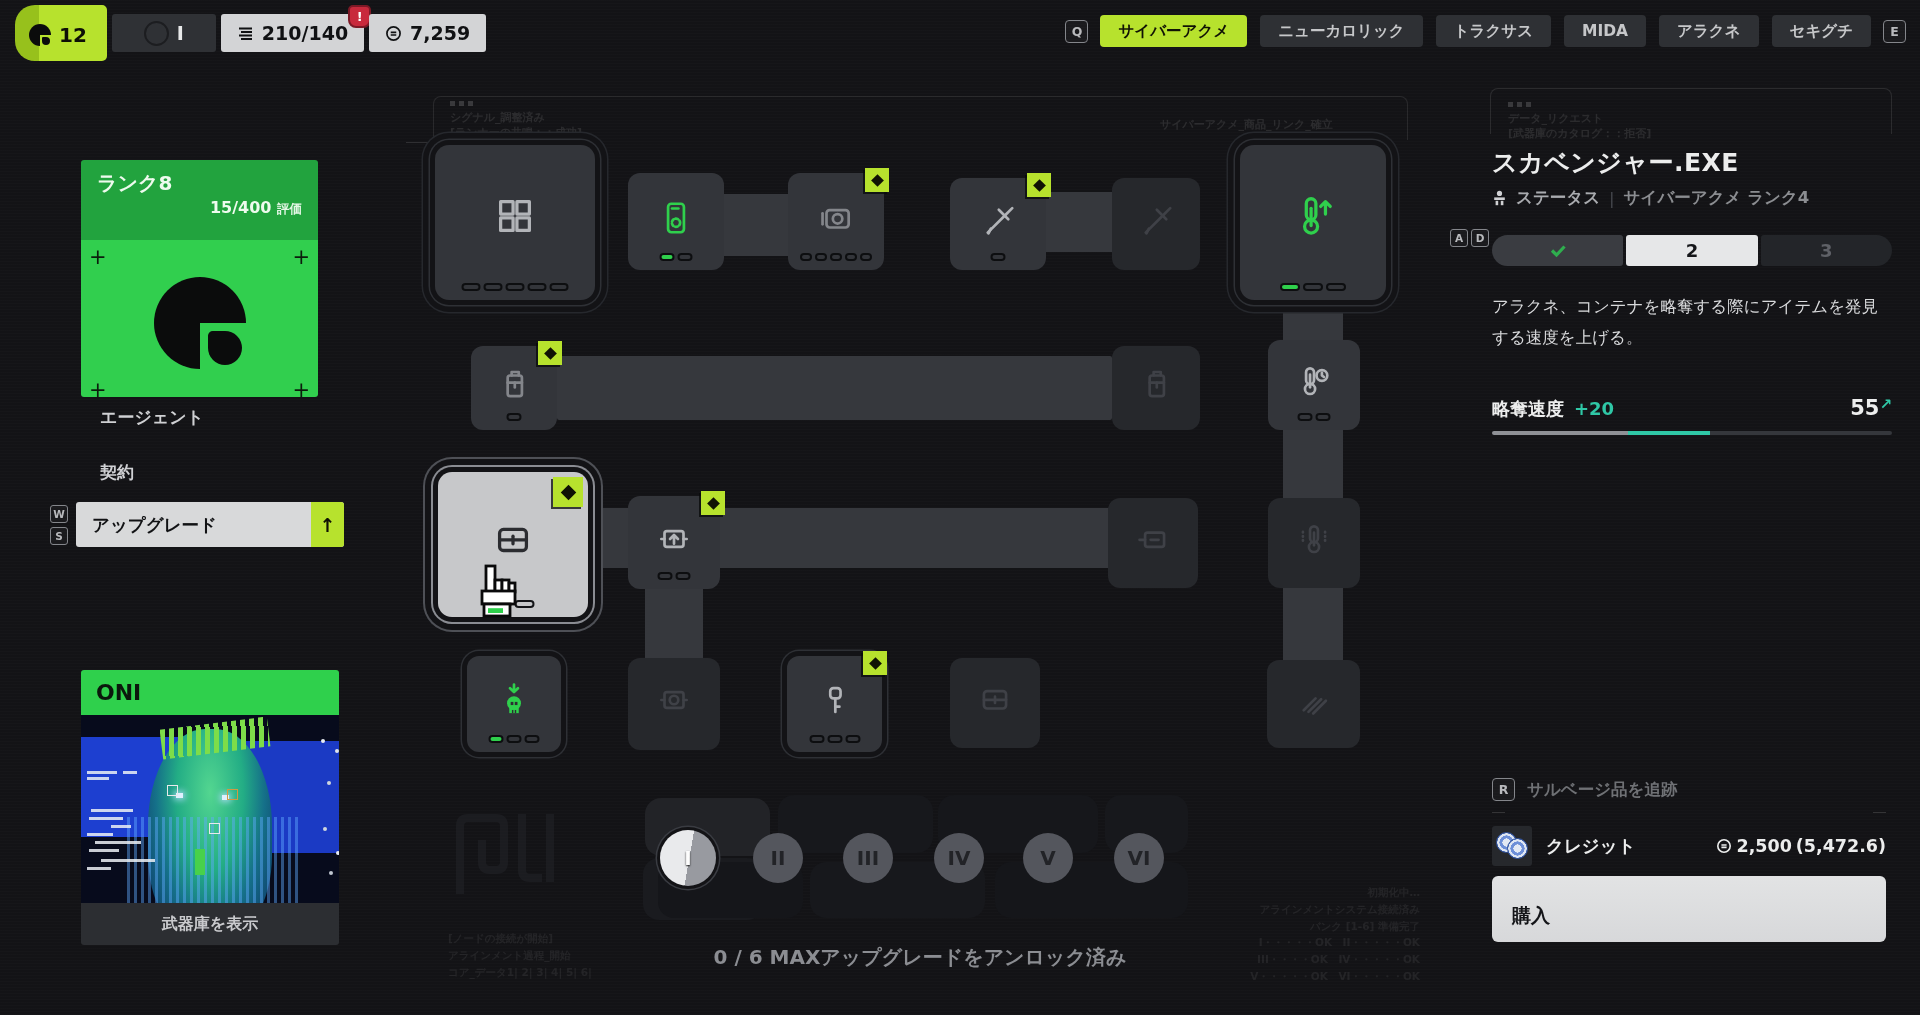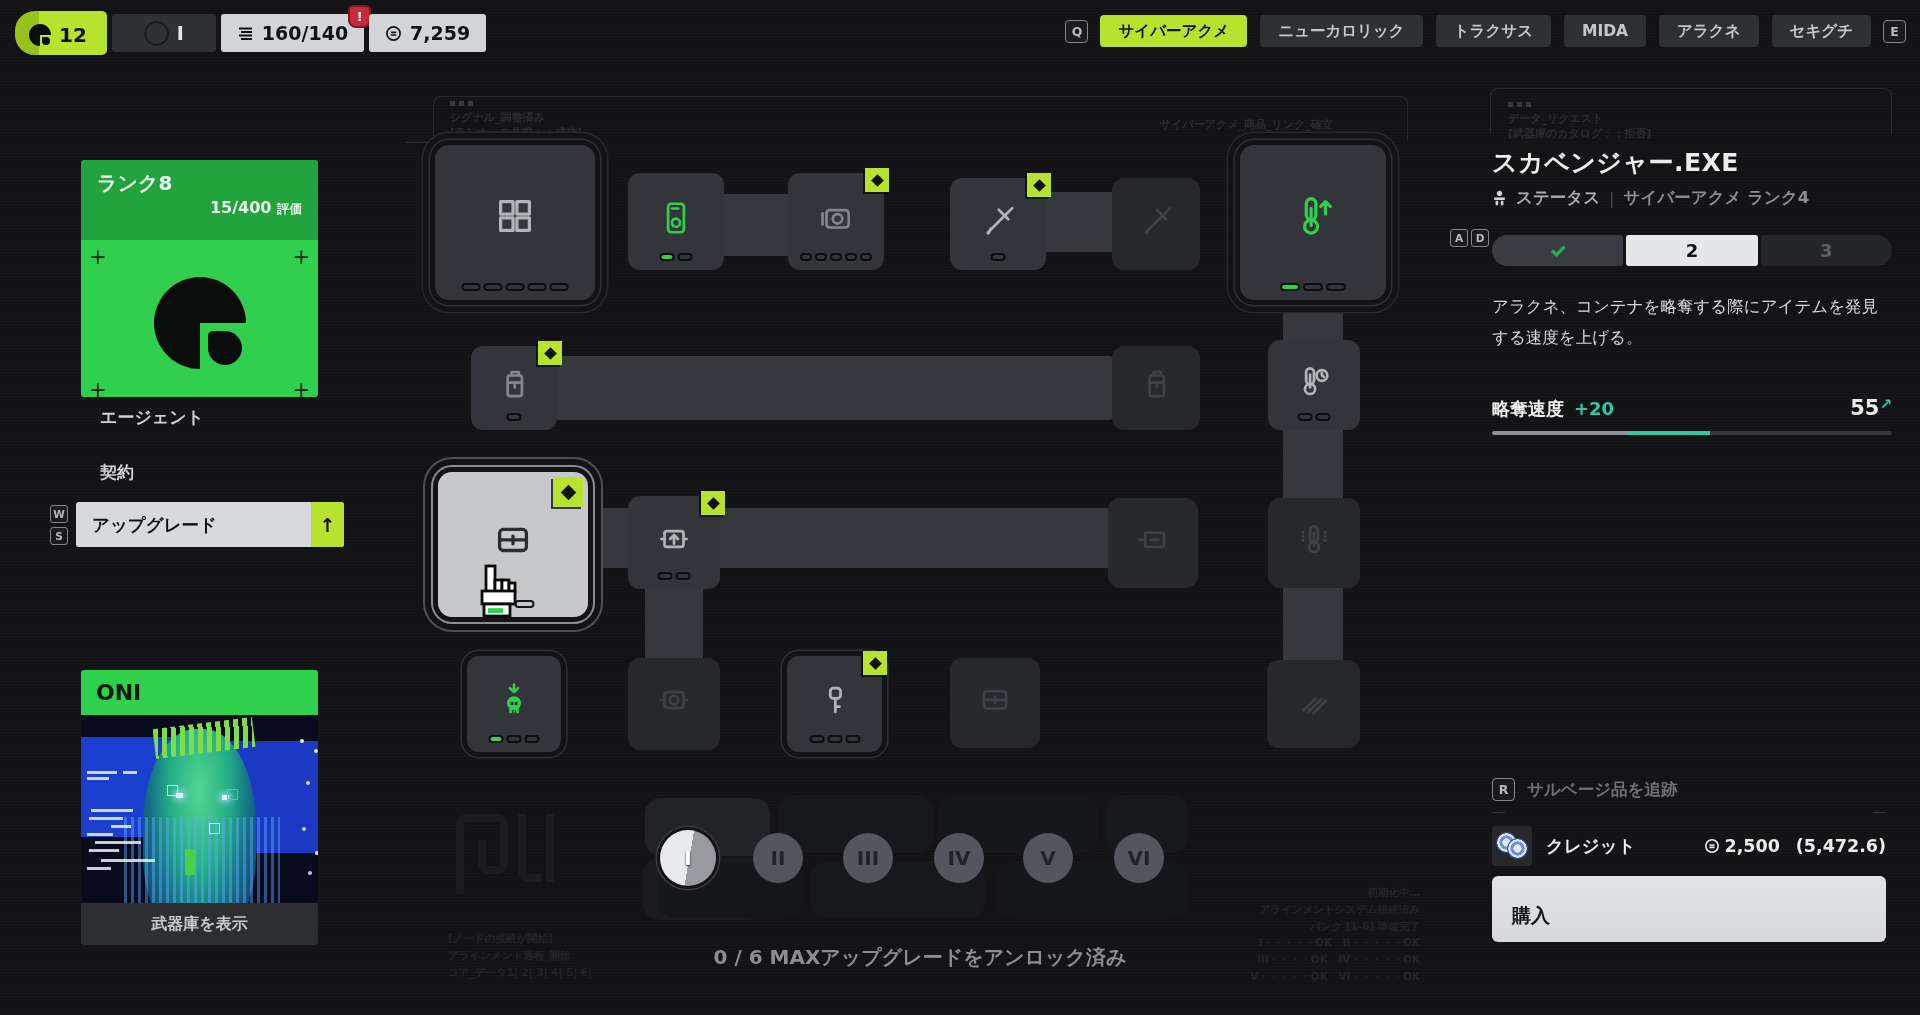--- a/index.html
+++ b/index.html
@@ -8,21 +8,21 @@
     position:relative;width:1920px;height:1015px;overflow:hidden;
     background:#131316;
     background-image:repeating-linear-gradient(0deg,rgba(255,255,255,0.013) 0 1px,transparent 1px 3px);
     font-family:"DejaVu Sans","Liberation Sans",sans-serif;
     color:#e6e7e9;
   }
   
   .topbar{position:absolute;left:0;top:0;width:100%;height:62px;}
   .tb-left{position:absolute;left:15px;top:14px;display:flex;gap:5px;align-items:center;height:38px;}
   .pill{
-    height:44px;padding:4px 20px 0 14px;display:flex;align-items:center;gap:8px;
+    height:56px;padding:4px 20px 0 14px;display:flex;align-items:center;gap:8px;
     background:linear-gradient(90deg,#97c11c 0 24px,#b7e22d 24px);
     border-radius:20px 5px 5px 20px;color:#0d0f06;font-weight:800;font-size:20px;
   }
   .tb-box{height:38px;display:flex;align-items:center;gap:8px;padding:0 16px;border-radius:3px;position:relative;}
   .tb-box.slot{background:#2f3135;color:#e8e9ea;font-weight:800;font-size:19px;width:104px;justify-content:center;}
   .slot-circle{width:25px;height:25px;border:2.5px solid #1c1d20;border-radius:50%;}
   .tb-box.light{background:#d3d4d6;color:#101113;font-weight:800;font-size:19px;}
   .alert{
     position:absolute;top:-9px;right:-7px;width:23px;height:23px;
     background:#c8293c;border:2.5px solid #7d1926;border-radius:5px 5px 8px 8px;
@@ -56,21 +56,21 @@
   .mark .c2{position:absolute;right:4%;bottom:4%;width:37%;height:37%;background:#0b0c0c;border-radius:14% 50% 50% 50%;}
   .mark.mini{position:relative;left:0;top:0;transform:none;width:22px;height:22px;flex:0 0 auto;}
   .side-label{position:absolute;left:100px;font-size:17px;font-weight:800;color:#cfd0d3;}
   .upgrade-wrap{position:absolute;left:50px;top:502px;display:flex;align-items:center;gap:8px;}
   .ws-keys{display:flex;flex-direction:column;gap:4px;}
   .upgrade-row{
     width:268px;height:45px;background:#d8d9da;border-radius:3px;display:flex;align-items:center;cursor:pointer;overflow:hidden;
   }
   .upgrade-row .lab{flex:1;padding-left:16px;color:#111214;font-weight:800;font-size:17.5px;}
   .up-arrow{width:33px;height:45px;background:#b7e22d;color:#101204;font-weight:800;font-size:19px;display:flex;align-items:center;justify-content:center;}
-  .oni-card{position:absolute;left:81px;top:670px;width:237px;border-radius:3px;overflow:hidden;cursor:pointer;}
+  .oni-card{position:absolute;left:81px;top:670px;width:258px;border-radius:3px;overflow:hidden;cursor:pointer;}
   .oni-head{height:45px;background:#2fd04c;color:#0b180c;font-weight:800;font-size:22px;display:flex;align-items:center;padding-left:15px;}
   .oni-img{position:relative;height:188px;background:#070b1c;overflow:hidden;}
   .oni-blue-l{position:absolute;left:0;top:22px;width:46%;height:100px;background:#1d3fd0;}
   .oni-blue-r{position:absolute;right:0;top:26px;width:37%;height:112px;background:#1b3ac4;}
   .oni-head-shape{
     position:absolute;left:26%;top:14px;width:48%;height:210px;border-radius:46% 46% 40% 40%;
     background:radial-gradient(ellipse at 50% 30%,#53d690 0%,#23ad85 38%,#157089 62%,#0c2b60 100%);
   }
   .oni-hair{position:absolute;left:31%;top:8px;width:42%;height:30px;transform:rotate(-7deg);
     background:repeating-linear-gradient(95deg,#7edd49 0 5px,transparent 5px 9px);}
@@ -153,21 +153,21 @@
   .track-row{position:absolute;left:0;top:682px;display:flex;align-items:center;gap:12px;color:#6f7175;font-weight:800;font-size:16.5px;}
   .tick-row{position:absolute;left:0;top:716px;width:394px;}
   .tick-row i{position:absolute;top:0;width:13px;border-top:1.5px solid rgba(255,255,255,0.14);}
   .tick-row i.r{right:0;}
   .cost-row{position:absolute;left:0;top:730px;width:394px;display:flex;align-items:center;}
   .coin-wrap{width:40px;height:40px;background:#26282c;border-radius:3px;position:relative;flex:0 0 auto;}
   .coin{position:absolute;width:21px;height:21px;border-radius:50%;border:1px solid #33549c;
     background:radial-gradient(circle at 50% 50%,#e3e9f4 0 30%,#6d8fd8 31% 52%,#dfe6f2 53% 68%,#4a6fc0 69%);}
   .coin.c1{left:4px;top:6px;} .coin.c2{left:15px;top:12px;}
   .cost-label{margin-left:14px;font-size:17.5px;font-weight:800;color:#eceded;}
-  .cost-nums{margin-left:auto;display:flex;align-items:center;gap:16px;font-size:17.5px;font-weight:800;color:#eceded;}
+  .cost-nums{margin-left:auto;display:flex;align-items:center;gap:4px;font-size:17.5px;font-weight:800;color:#eceded;}
   .cost-price{display:flex;align-items:center;gap:4px;}
   .buy-btn{position:absolute;left:0;top:780px;width:394px;height:66px;border:none;border-radius:6px;cursor:pointer;
     background:linear-gradient(180deg,#e2e3e4,#d7d8da);display:flex;align-items:flex-end;padding:0 0 13px 20px;
     font-family:inherit;font-weight:800;font-size:19px;color:#141518;}
 </style>
 </head>
 <body>
 
 <div class="screen">
 
@@ -182,21 +182,21 @@
         <span>12</span>
       </div>
       <div class="tb-box slot">
         <span class="slot-circle"></span>
         <span>I</span>
       </div>
       <div class="tb-box light">
         <svg width="17" height="17" viewBox="0 0 17 17" stroke="#101113" stroke-width="2.2" fill="none">
             <path d="M2 3.5h13M4 7h11M2 10.5h13M4 14h11"></path>
           </svg>
-        <span>160/140</span>
+        <span>210/140</span>
         <span class="alert">!</span>
       </div>
       <div class="tb-box light">
         <span class="cur-icon">
             <svg width="17" height="17" viewBox="0 0 16 16" stroke="#101113" stroke-width="1.6" fill="none">
               <circle cx="8" cy="8" r="6.2"></circle>
               <path d="M5.4 7h5.2M5.4 9.4h5.2"></path>
             </svg>
           </span>
         <span>7,259</span>

